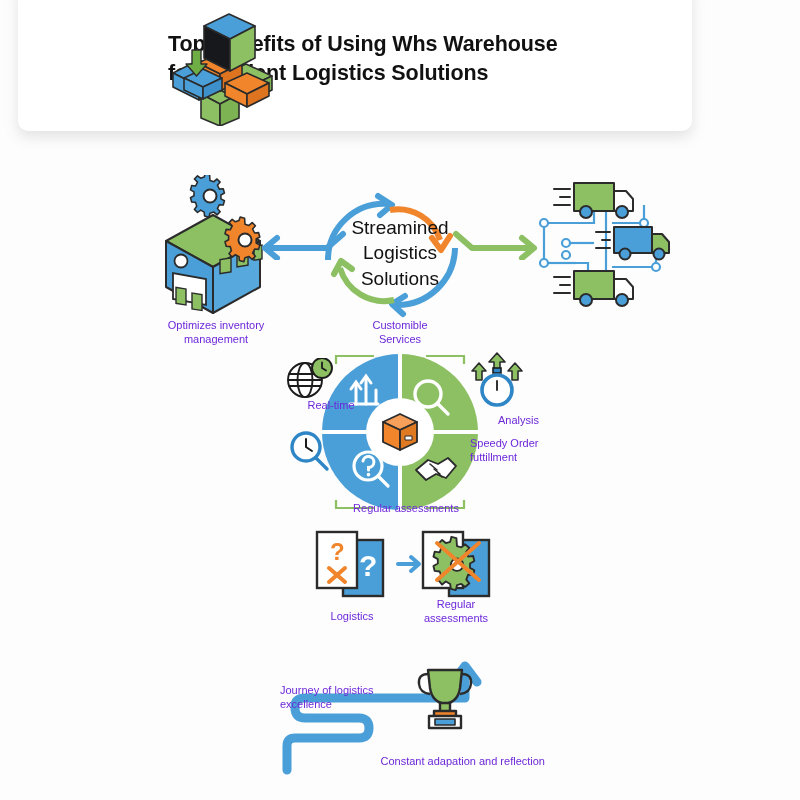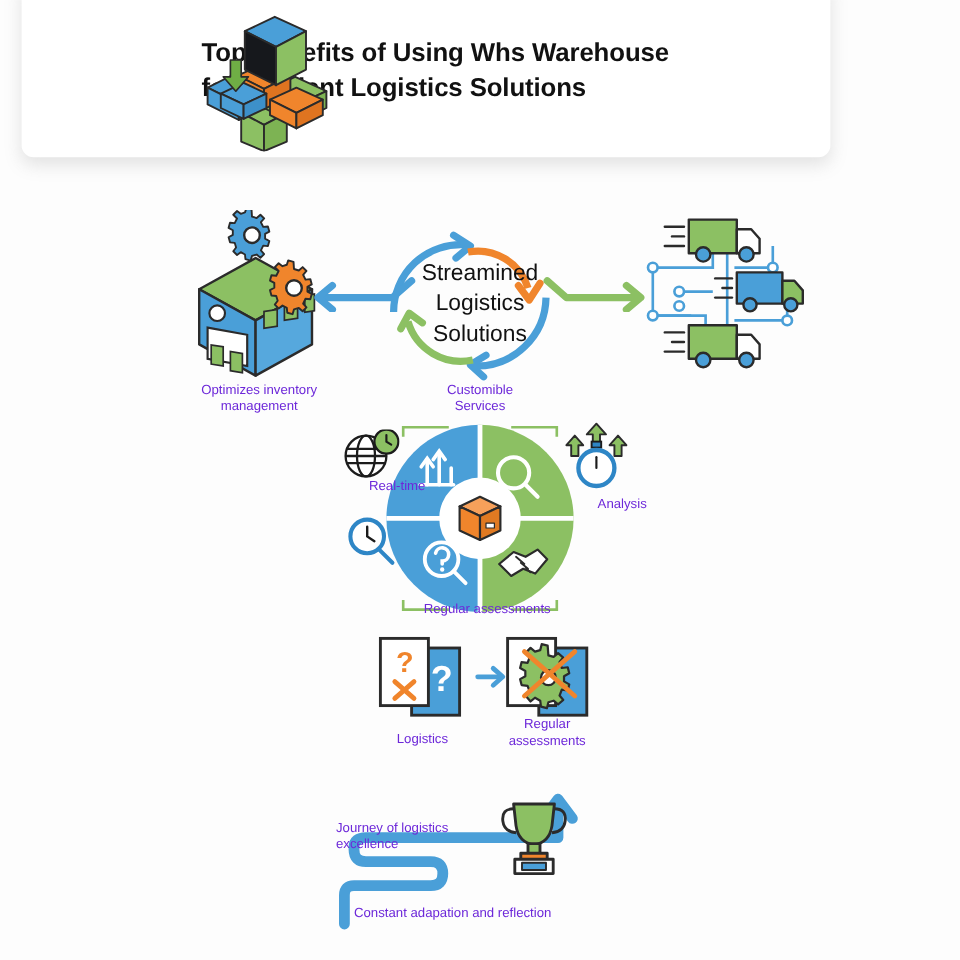--- a/index.html
+++ b/index.html
@@ -95,21 +95,21 @@
   
   .challenge-icon { position: absolute; left: 311px; top: 530px; width: 84px; height: 68px; }
   .arrow-mid      { position: absolute; left: 396px; top: 552px; width: 28px; height: 24px; }
   .assess-icon    { position: absolute; left: 417px; top: 530px; width: 84px; height: 68px; }
   .lbl-challenges { left: 305px; top: 609px; width: 94px; }
   .lbl-regular2   { left: 408px; top: 597px; width: 96px; }
 
   
   .journey-svg { position: absolute; left: 255px; top: 648px; width: 300px; height: 130px; }
   .lbl-journey { left: 280px; top: 648px; width: 160px; text-align: left; margin-top: 35px; }
-  .lbl-constant{ left: 295px; top: 754px; width: 250px; text-align: left; }
+  .lbl-constant{ left: 295px; top: 754px; width: 250px; text-align: right; }
 </style>
 </head>
 <body>
 
 <div class="page">
 
   <div class="header-card">
     <div class="header-title">
       <span>Top Benefits of Using Whs Warehouse</span><br>
       <span>for Efficient Logistics Solutions</span>
@@ -417,20 +417,22 @@
         <circle cx="29" cy="38" r="15" fill="#ffffff" stroke="#2e86c6" stroke-width="3.6"></circle>
         <g stroke="#1c1c1c" stroke-width="1.8" stroke-linecap="round" fill="none">
           <path d="M29,29 L29,38"></path>
         </g>
       </g>
     </svg>
   </div>
 
   <div class="lbl lbl-realtime">Real-time</div>
   <div class="lbl lbl-left lbl-analysis">Analysis</div>
+  <div class="lbl lbl-left lbl-speedy">Speedy Order
+futtillment</div>
   <div class="lbl lbl-regular1">Regular assessments</div>
 
   <div class="challenge-icon">
     <svg viewBox="0 0 84 68" width="84" height="68">
       <rect x="32" y="10" width="40" height="56" fill="#4a9fd8" stroke="#2b2b2b" stroke-width="2.4"></rect>
       <text x="48" y="46" font-family="Liberation Sans, sans-serif" font-size="30" font-weight="bold" fill="#ffffff">?</text>
       <rect x="6" y="2" width="40" height="56" fill="#ffffff" stroke="#2b2b2b" stroke-width="2.4"></rect>
       <text x="19" y="30" font-family="Liberation Sans, sans-serif" font-size="24" font-weight="bold" fill="#f0852c">?</text>
       <g stroke="#f0852c" stroke-width="4" stroke-linecap="round">
         <path d="M18,38 L34,52"></path>

